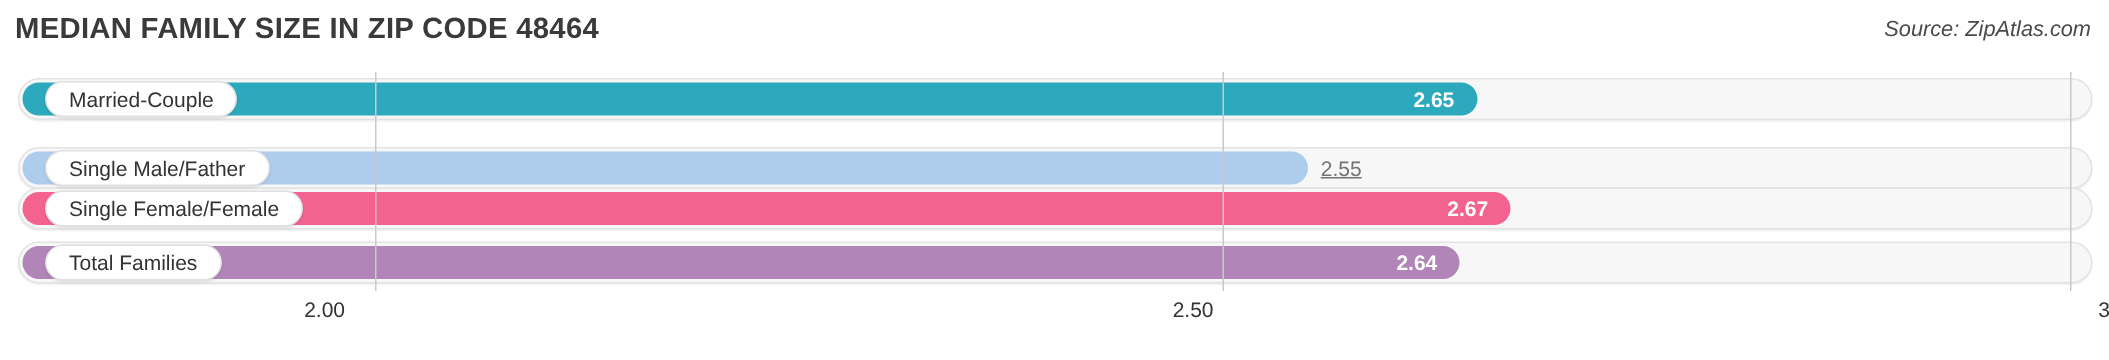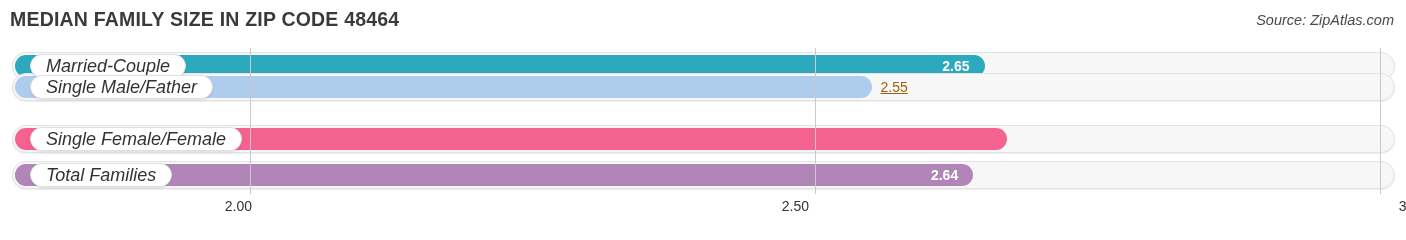--- a/index.html
+++ b/index.html
@@ -105,44 +105,43 @@
     border: 1px solid #e0e0e0;
     border-radius: 12px;
     display: flex;
     align-items: center;
     padding: 0 15px;
     box-sizing: border-box;
     box-shadow: 0 1px 2px rgba(0,0,0,0.10);
     z-index: 3;
   }
   .label-pill span {
-    font-size: 18px;
+    font-size: 14px;
     color: #333333;
     white-space: nowrap;
     line-height: 1;
-    font-style: italic;
   }
 
   .bar-value {
     position: absolute;
     top: 0;
     height: 28px;
     display: flex;
     align-items: center;
     font-size: 14px;
     white-space: nowrap;
     z-index: 4;
   }
   .bar-value.inside {
     color: #ffffff;
     font-weight: 600;
     justify-content: flex-end;
   }
   .bar-value.outside {
-    color: #a16207;
+    color: #737373;
     justify-content: flex-start;
     text-decoration: underline;
   }
 
   
   .axis {
     position: absolute;
     left: 0; top: 196px;
     width: 1406px; height: 37px;
   }
@@ -167,48 +166,49 @@
 <div class="plot">
   <div class="rows" id="rows-container">
       <div class="bar-row" style="top: 6px;">
         <div class="track"></div>
         <div class="bar-fill" style="width: 969.5px; background: rgb(44, 169, 188);"></div>
         <div class="label-pill">
           <span>Married-Couple</span>
         </div>
         <div class="bar-value inside" style="left: 0px; width: 957.5px; text-align: center;">2.65</div>
       </div>
-      <div class="bar-row" style="top: 27px;">
+      <div class="bar-row" style="top: 52px;">
         <div class="track"></div>
         <div class="bar-fill" style="width: 856.5px; background: rgb(174, 204, 236);"></div>
         <div class="label-pill">
           <span>Single Male/Father</span>
         </div>
         <div class="bar-value outside" style="left: 868.5px;">2.55</div>
       </div>
       <div class="bar-row" style="top: 79px;">
         <div class="track"></div>
         <div class="bar-fill" style="width: 992.1px; background: rgb(244, 99, 143);"></div>
         <div class="label-pill">
           <span>Single Female/Female</span>
         </div>
+        <div class="bar-value inside" style="left: 0px; width: 980.1px;">2.67</div>
       </div>
       <div class="bar-row" style="top: 115px;">
         <div class="track"></div>
         <div class="bar-fill" style="width: 958.2px; background: rgb(177, 133, 184);"></div>
         <div class="label-pill">
           <span>Total Families</span>
         </div>
         <div class="bar-value inside" style="left: 0px; width: 946.2px; text-align: center;">2.64</div>
       </div>
     </div>
   <div class="gridlines" id="gridlines-container">
       <div class="gridline" style="left: 250px;"></div>
       <div class="gridline" style="left: 815px;"></div>
       <div class="gridline" style="left: 1380px;"></div>
     </div>
 </div>
 
 <div class="axis" id="axis-container">
-    <div class="tick-label" style="left: 258px;">2.00</div>
+    <div class="tick-label" style="left: 236px;">2.00</div>
     <div class="tick-label" style="left: 815px;">2.50</div>
     <div class="tick-label" style="left: 1432px;">3.00</div>
   </div>
 
 </body></html>

